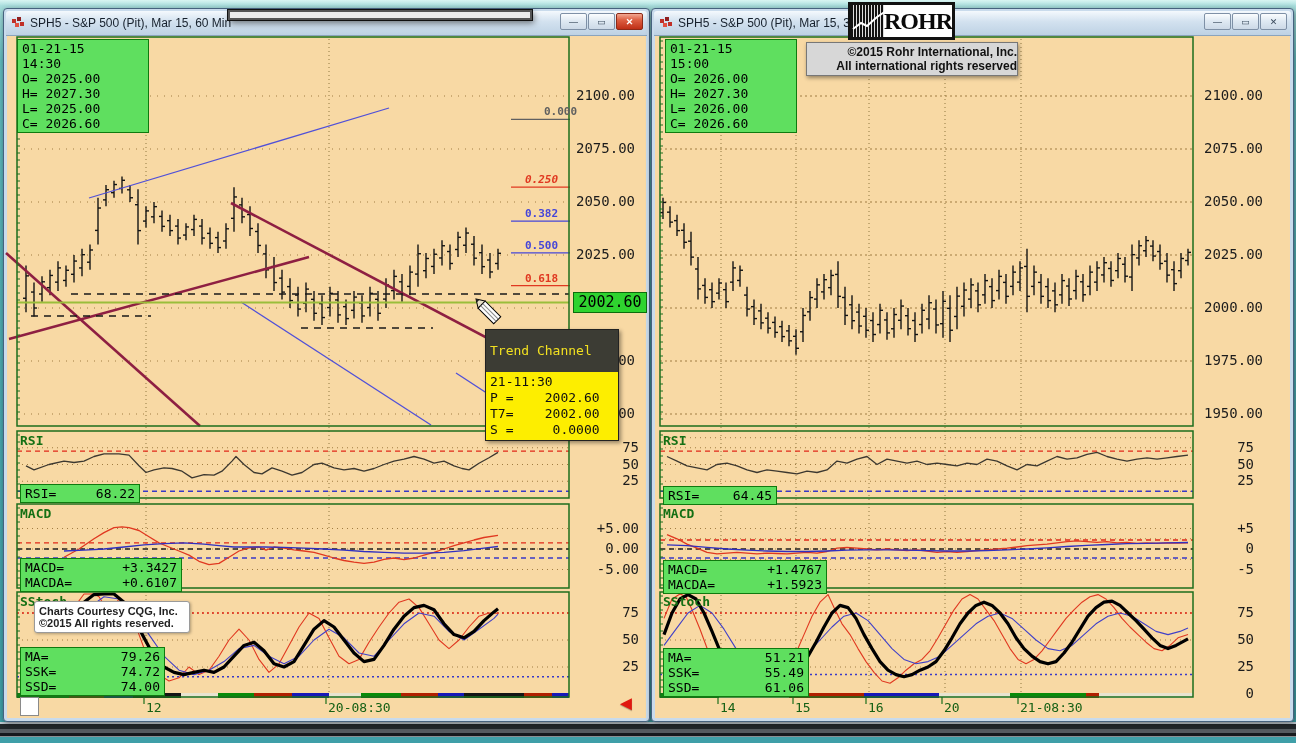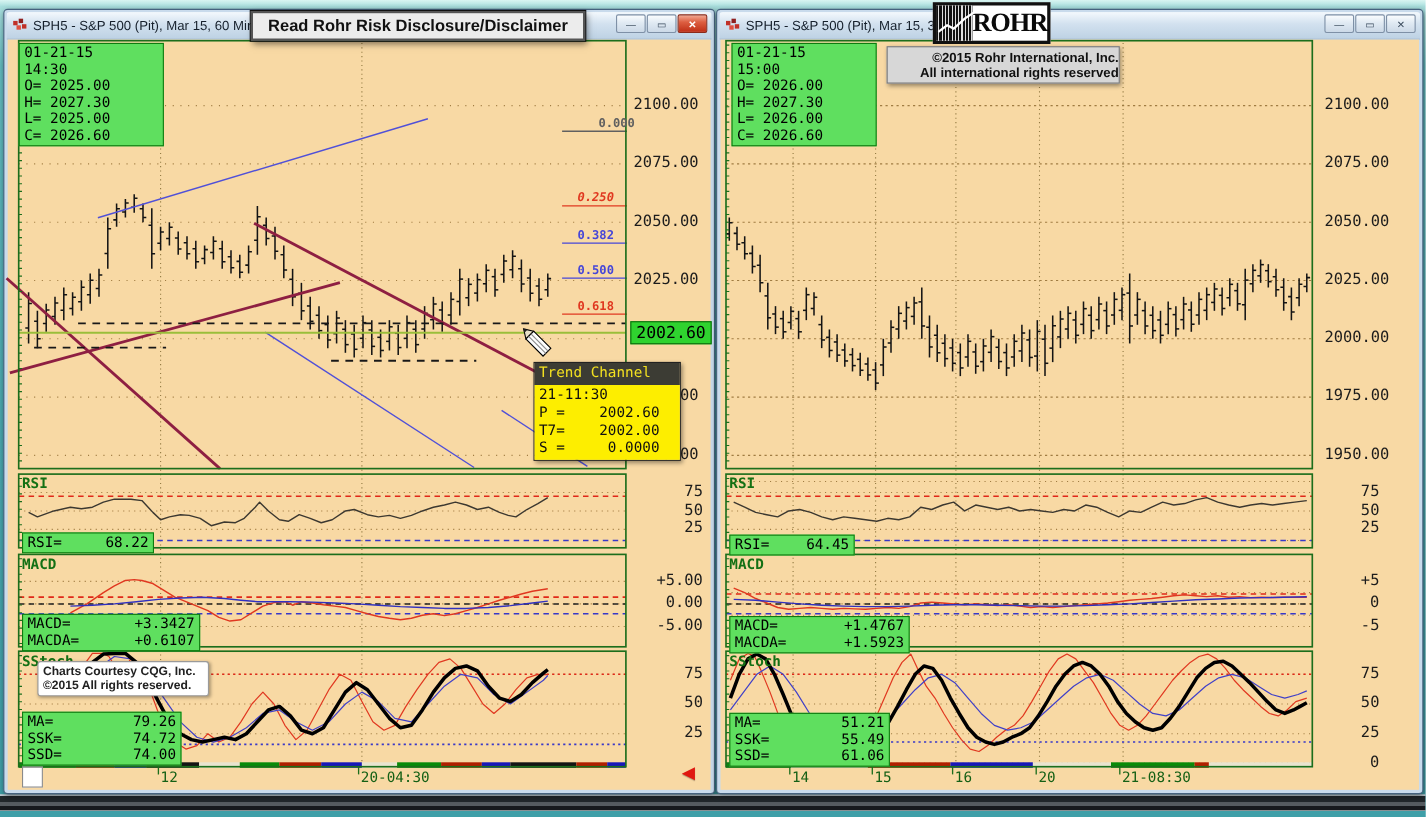--- a/index.html
+++ b/index.html
@@ -30,21 +30,21 @@
   .time-label{color:#156015;font-size:13px;}
   .fib-label{font-size:11px;font-weight:bold;}
   .panel-label{position:absolute;font:bold 13px "DejaVu Sans Mono",monospace;color:#147014;z-index:3;}
   .gbox{position:absolute;background:#5fdf5f;border:1px solid #0f7a0f;font:13px "DejaVu Sans Mono",monospace;
         color:#000;z-index:3;padding:1px 4px;box-sizing:border-box;}
   .gbox .row{display:flex;justify-content:space-between;height:15px;line-height:15px;gap:8px;}
   .price-tag{position:absolute;left:569px;width:72px;height:19px;background:#2fd32f;border:1px solid #0c6c0c;
              color:#000;font:15px "DejaVu Sans Mono",monospace;line-height:18px;text-align:center;z-index:4;}
   .tooltip{position:absolute;left:481px;top:320px;width:132px;z-index:8;border:1px solid #222;
            font:13px "DejaVu Sans Mono",monospace;box-shadow:2px 2px 4px rgba(0,0,0,.4);}
-  .tooltip .tt-head{background:#3c3c34;color:#f2e020;padding:2px 4px;height:16px;line-height:15px;}
+  .tooltip .tt-head{background:#3c3c34;color:#f2e020;padding:13px 4px;height:16px;line-height:15px;}
   .tooltip .tt-body{background:#fdee00;color:#101010;padding:2px 4px;}
   .tooltip .tt-body div{height:16px;line-height:16px;white-space:pre;}
   .courtesy{position:absolute;left:30px;top:592px;width:146px;background:#fff;border:1px solid #9a9a9a;
             border-radius:3px;z-index:7;padding:3px 4px;font:bold 11px "Liberation Sans",sans-serif;color:#222;
             box-shadow:1px 1px 3px rgba(0,0,0,.3);}
   .disclaimer{position:absolute;left:228px;top:10px;width:296px;z-index:30;background:#ececec;
               border:2px solid #555;outline:1px solid #111;text-align:center;padding:3px 2px;
               box-shadow:2px 3px 6px rgba(0,0,0,.5);}
   .disclaimer .dl1{font:bold 15px "Liberation Sans",sans-serif;color:#111;}
   .disclaimer .dl2{font:bold 15px "Liberation Sans",sans-serif;color:#111;}
@@ -511,21 +511,21 @@
     <div class="jslabel iscale-label" style="left: 583px; top: 429.75px; width: 52px;">75</div>
     <div class="jslabel iscale-label" style="left: 583px; top: 446.5px; width: 52px;">50</div>
     <div class="jslabel iscale-label" style="left: 583px; top: 463.25px; width: 52px;">25</div>
     <div class="jslabel iscale-label" style="left: 583px; top: 510.5px; width: 52px;">+5.00</div>
     <div class="jslabel iscale-label" style="left: 583px; top: 531px; width: 52px;">0.00</div>
     <div class="jslabel iscale-label" style="left: 583px; top: 551.5px; width: 52px;">-5.00</div>
     <div class="jslabel iscale-label" style="left: 583px; top: 595px; width: 52px;">75</div>
     <div class="jslabel iscale-label" style="left: 583px; top: 622px; width: 52px;">50</div>
     <div class="jslabel iscale-label" style="left: 583px; top: 649px; width: 52px;">25</div>
     <div class="jslabel time-label" style="left: 142px; top: 691px;">12</div>
-    <div class="jslabel time-label" style="left: 324px; top: 691px;">20-04:30</div>
+    <div class="jslabel time-label" style="left: 324px; top: 691px;">20-08:30</div>
   </div>
 
 <div class="window" style="left:651px;top:8px;width:641px;height:712px;">
   <div class="titlebar">
     <span class="appicon">
         <i></i>
         <i></i>
         <i></i>
         <i></i>
       </span>
@@ -977,21 +977,20 @@
     <div class="jslabel iscale-label" style="left: 558px; top: 649px; width: 44px;">25</div>
     <div class="jslabel iscale-label" style="left: 558px; top: 676px; width: 44px;">0</div>
     <div class="jslabel time-label" style="left: 68px; top: 691px;">14</div>
     <div class="jslabel time-label" style="left: 143px; top: 691px;">15</div>
     <div class="jslabel time-label" style="left: 216px; top: 691px;">16</div>
     <div class="jslabel time-label" style="left: 292px; top: 691px;">20</div>
     <div class="jslabel time-label" style="left: 368px; top: 691px;">21-08:30</div>
   </div>
 
 <div class="disclaimer">
-  <div class="dl1">Read Rohr Risk Disclosure/Disclaimer</div>
 </div>
 
 <div class="rohr-logo">
   <div class="rohr-bars">
     <svg width="42" height="32" style="position:absolute;left:0;top:0;">
         <polyline points="2,24 10,18 16,21 26,12 38,4" fill="none" stroke="#fff" stroke-width="2"></polyline>
       </svg>
   </div>
   <div class="rohr-text">ROHR</div>
 </div>

